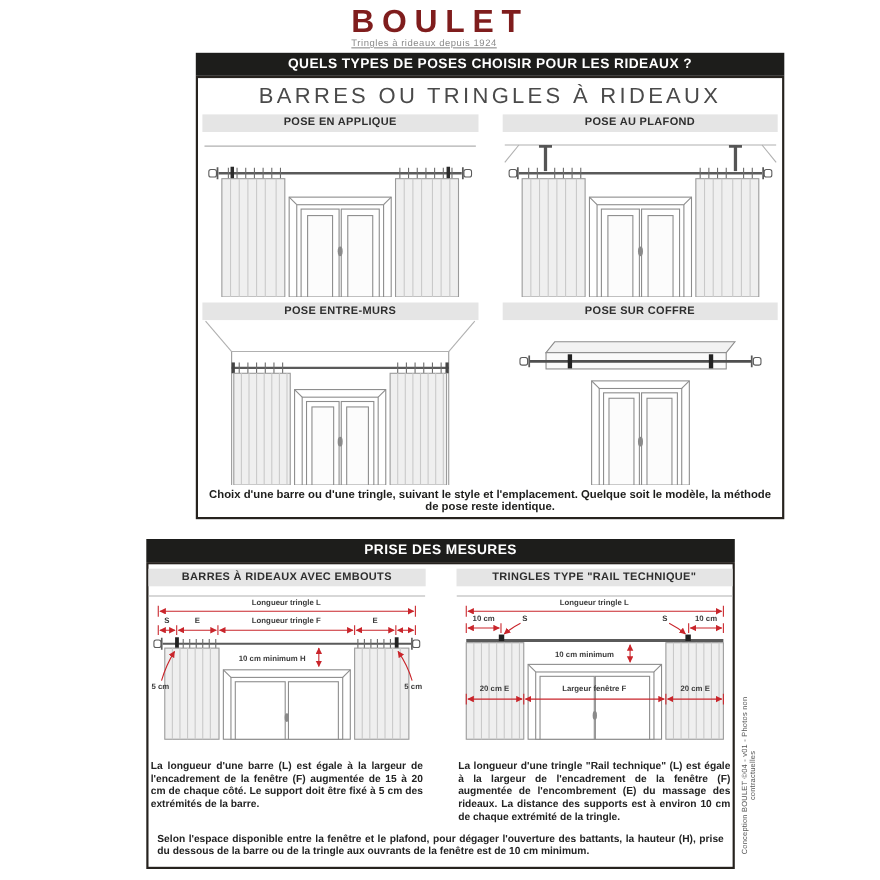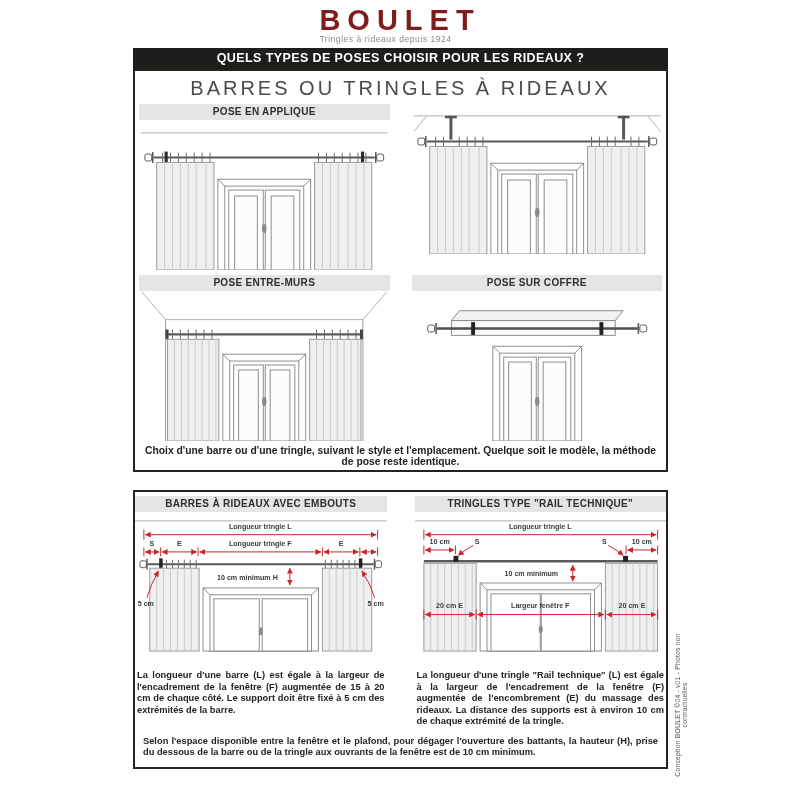--- a/index.html
+++ b/index.html
@@ -2,24 +2,24 @@
 <html><head>
 <meta charset="utf-8">
 <style>
   html,body{margin:0;padding:0;background:#fff;}
   .page{position:relative;width:800px;height:800px;background:#fff;overflow:hidden;
         font-family:"Liberation Sans",sans-serif;color:#222;}
   
   .logo{position:absolute;top:6px;left:0;right:0;text-align:center;}
   .logo-inner{display:inline-block;text-align:left;}
   .logo-title{font-size:29px;font-weight:700;letter-spacing:7px;color:#7f1d1d;line-height:28px;}
-  .logo-tagline{font-size:8.6px;color:#8a8a8a;letter-spacing:.5px;margin-top:0;}
+  .logo-tagline{font-size:8.6px;color:#8a8a8a;letter-spacing:.5px;margin-top:0;text-decoration:underline;}
   
   .block{position:absolute;left:133px;width:535px;}
-  .block1{top:48px;}
+  .block1{top:48px;margin-left:45px;}
   .block2{top:490px;}
   .banner{background:#1d1d1b;color:#fff;font-weight:700;font-size:12.5px;letter-spacing:.4px;
           text-align:center;height:21px;line-height:21px;}
   .box{border:2px solid #26221e;background:#fff;}
   .box1{height:399px;}
   .box2{height:275px;}
   .box-title{font-weight:400;font-size:20px;letter-spacing:3px;color:#4a4a4a;
              text-align:center;margin:6px 0 4px;}
   .grid{display:grid;grid-template-columns:1fr 1fr;column-gap:22px;row-gap:5px;padding:0 4px;}
   .panel-header{background:#e5e5e5;color:#2e2e2e;font-weight:700;font-size:10px;
@@ -80,20 +80,21 @@
               <rect x="89" y="71" width="35" height="81"></rect>
               <rect x="126" y="71" width="35" height="81"></rect>
               <rect x="95" y="77" width="23" height="75" fill="#fcfcfc"></rect>
               <rect x="132" y="77" width="23" height="75" fill="#fcfcfc"></rect>
             </g>
             <ellipse cx="125" cy="110" rx="2.3" ry="4.5" fill="#8a8a8a"></ellipse>
           </svg>
         </div>
 
         <div class="panel">
+          <div class="panel-header">POSE AU PLAFOND</div>
           <svg class="illus" viewBox="0 0 250 152">
             <line x1="0" y1="12" x2="250" y2="12" stroke="#b0b0b0"></line>
             <line x1="0" y1="28" x2="13" y2="12" stroke="#b0b0b0"></line>
             <line x1="250" y1="28" x2="237" y2="12" stroke="#b0b0b0"></line>
             <rect x="31.5" y="12" width="12" height="2.5" fill="#555"></rect>
             <rect x="36" y="12" width="3" height="24" fill="#555"></rect>
             <rect x="206.5" y="12" width="12" height="2.5" fill="#555"></rect>
             <rect x="211" y="12" width="3" height="24" fill="#555"></rect>
             <line x1="13" y1="38" x2="237" y2="38" stroke="#5a5a5a" stroke-width="2.2"></line>
             <rect x="4" y="34.5" width="7" height="7" rx="2" fill="#fff" stroke="#5a5a5a"></rect>
@@ -176,20 +177,21 @@
             <ellipse cx="125" cy="112" rx="2.3" ry="4.5" fill="#8a8a8a"></ellipse>
           </svg>
         </div>
 
       </div>
       <div class="caption">Choix d'une barre ou d'une tringle, suivant le style et l'emplacement. Quelque soit le modèle, la méthode de pose reste identique.</div>
     </div>
   </section>
 
   <section class="block block2">
+    <div class="banner">PRISE DES MESURES</div>
     <div class="box box2">
       <div class="measure-grid">
 
         <div class="measure-col">
           <div class="panel-header">BARRES À RIDEAUX AVEC EMBOUTS</div>
           <svg class="diagram" viewBox="0 0 255 140">
             <defs>
               <marker id="arwL" markerWidth="7" markerHeight="7" refX="5.5" refY="3" orient="auto-start-reverse" markerUnits="userSpaceOnUse">
                 <path d="M0,0 L6,3 L0,6 Z" fill="#c9252b"></path>
               </marker>

